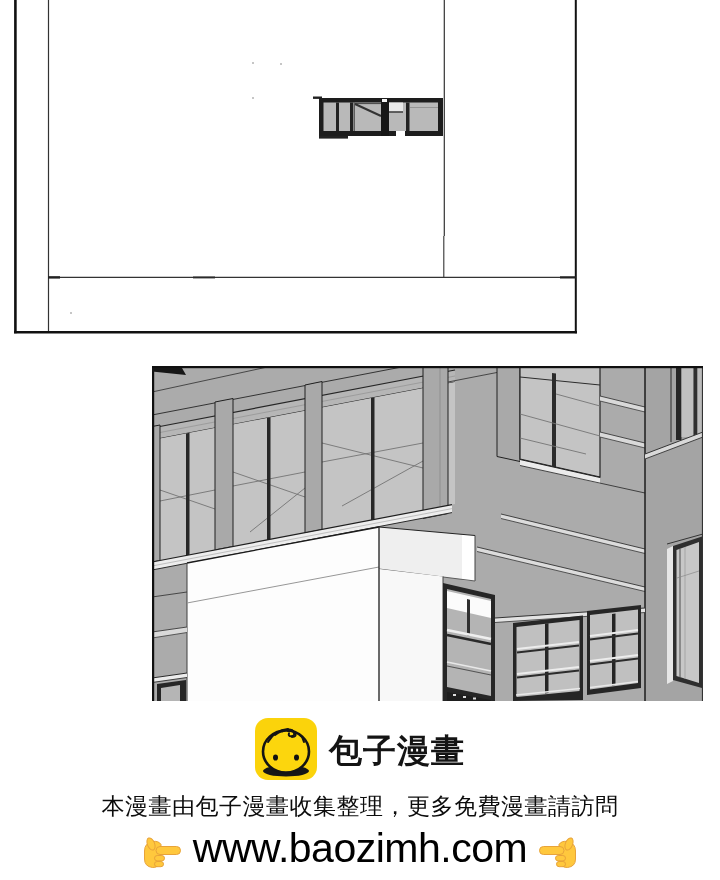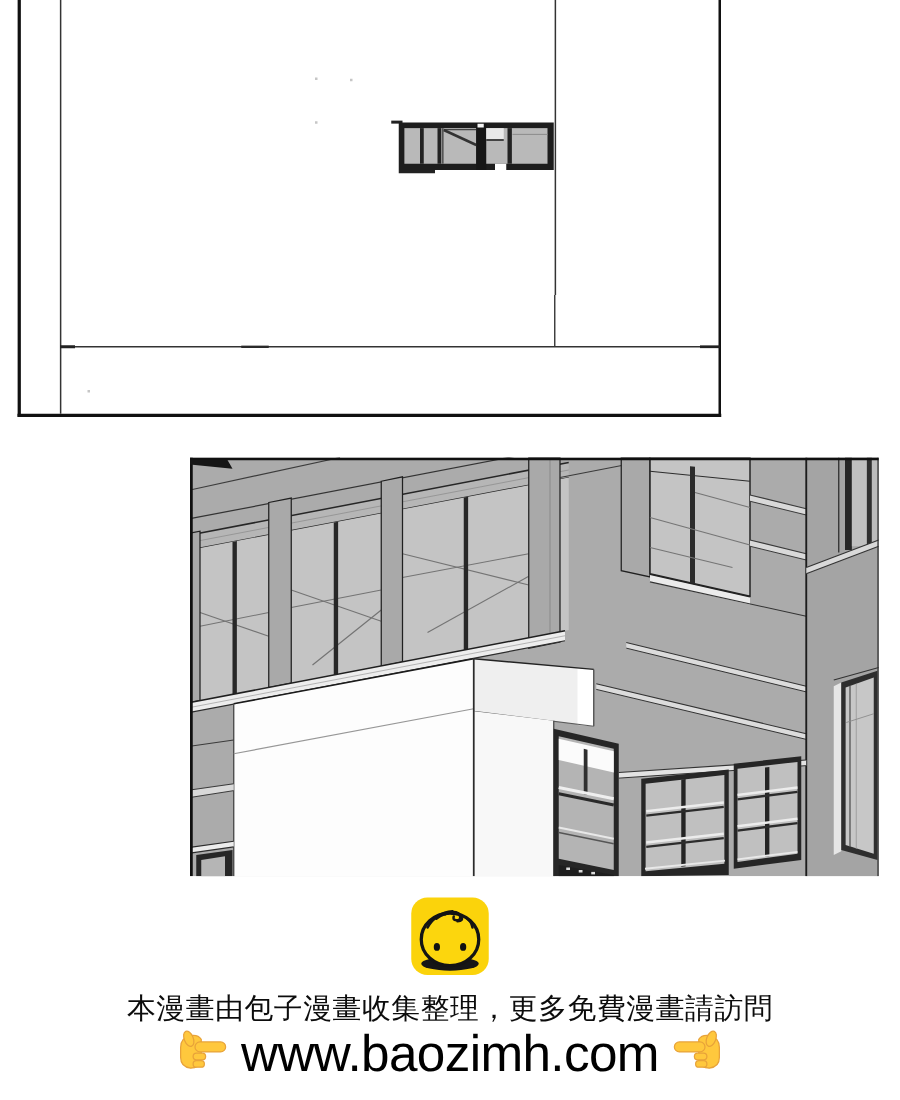--- a/index.html
+++ b/index.html
@@ -22,21 +22,21 @@
     font-size:33px;font-weight:700;color:#141414;letter-spacing:1px;line-height:1;
     padding-top:2px;
   }
   .notice-line{
     top:793px;left:0;width:720px;text-align:center;
     font-size:23px;font-weight:400;color:#0c0c0c;line-height:27px;
     letter-spacing:0.5px;
   }
   .url-row{
     top:823px;left:0;width:720px;height:46px;
-    display:flex;align-items:flex-start;justify-content:center;gap:11px;
+    display:flex;align-items:flex-end;justify-content:center;gap:11px;
   }
   .url-text{
     font-size:41px;font-weight:500;color:#000;letter-spacing:-0.5px;line-height:1;
   }
   .hand{flex:0 0 auto;}
   .hand.flip{transform:scaleX(-1);}
 </style>
 </head>
 <body>
 
@@ -258,20 +258,21 @@
         <path d="M13,24 Q20,12 33,11"></path>
         <path d="M20,17 Q29,10 38,13"></path>
         <path d="M27,13.5 Q36,9 40,15 Q42,19 37,19"></path>
         <path d="M33,13 q5,-2 6,2 q1,3.2 -3,3.2 q-3,0 -2,-3"></path>
         <path d="M44,16 Q48,19 49,24"></path>
       </g>
       <ellipse cx="20.5" cy="39.5" rx="2.5" ry="3.1" fill="#111"></ellipse>
       <ellipse cx="41.5" cy="39.5" rx="2.5" ry="3.1" fill="#111"></ellipse>
     </svg>
   </div>
+  <div class="brand-name">包子漫畫</div>
 </div>
 
 <div class="abs notice-line">本漫畫由包子漫畫收集整理，更多免費漫畫請訪問</div>
 
 <div class="abs url-row">
   <svg class="hand" width="41" height="33" viewBox="0 0 41 33">
     <g fill="#FFC83D" stroke="#E8A33A" stroke-width="1">
       <path d="M3.5,15 q0,-8 8,-9.5 q6,-1 8.5,3 l0,17 q-1.5,6 -8.5,6 q-8,-1 -8,-8.5 z"></path>
       <rect x="15" y="10.5" width="24.5" height="8" rx="4"></rect>
       <rect x="13.5" y="19.5" width="10" height="5.4" rx="2.7"></rect>

